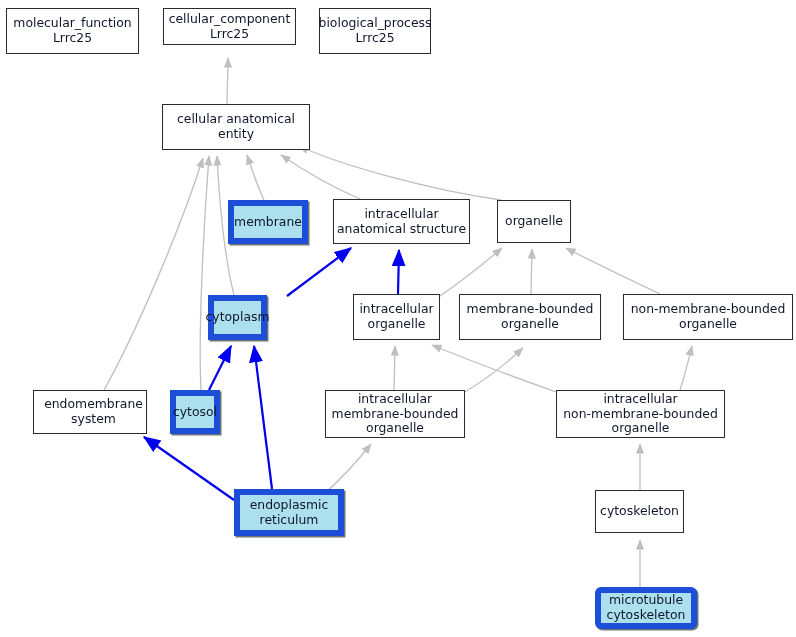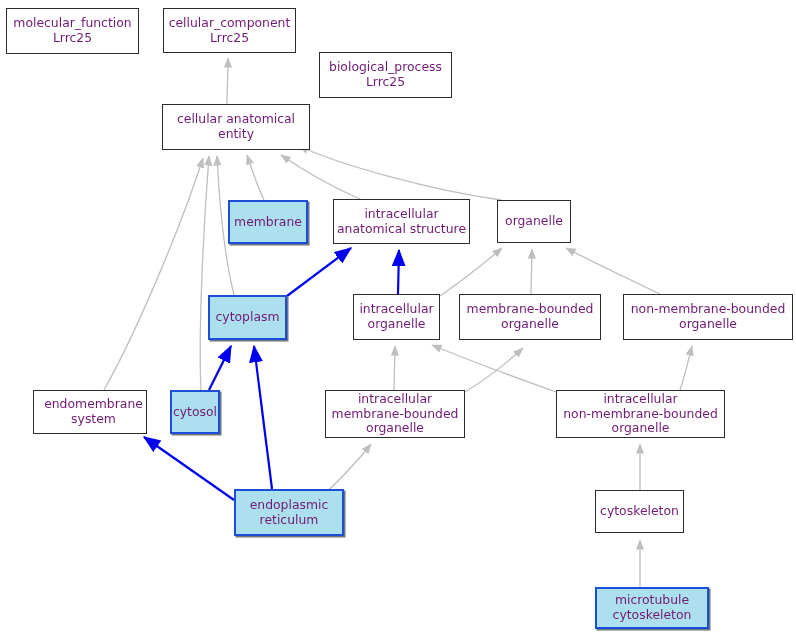--- a/index.html
+++ b/index.html
@@ -19,29 +19,29 @@
     position:absolute;
     box-sizing:border-box;
     display:flex;
     align-items:center;
     justify-content:center;
     text-align:center;
     background:#ffffff;
     border:1px solid #2b2b2b;
     font-size:12.4px;
     line-height:14.6px;
-    color:#701a75;
+    color:#0f172a;
     letter-spacing:0px;
     white-space:pre-line;
     padding:0 3px;
     z-index:3;
   }
   .node.filled{
     background:#ade0ee;
-    border:2px solid #1d4ed8;
+    border:6px solid #1d4ed8;
     box-shadow:1.5px 1.5px 0 0 #6f7679;
   }
   .node.root{
     border:1px solid #2b2b2b;
   }
 </style>
 </head>
 <body>
 
 <div id="canvas">
@@ -75,45 +75,45 @@
         <path d="M 556,392 C 500,372 456,355 432,345" fill="none" stroke="#bfbfbf" stroke-width="1.3" marker-end="url(#arrow-gray)"></path>
         <path d="M 680,390 C 685,375 689,358 692,346" fill="none" stroke="#bfbfbf" stroke-width="1.3" marker-end="url(#arrow-gray)"></path>
         <path d="M 320,498 C 340,480 360,458 371,444" fill="none" stroke="#bfbfbf" stroke-width="1.3" marker-end="url(#arrow-gray)"></path>
         <path d="M 640,490 L 640,444" fill="none" stroke="#bfbfbf" stroke-width="1.3" marker-end="url(#arrow-gray)"></path>
         <path d="M 640,587 L 640,540" fill="none" stroke="#bfbfbf" stroke-width="1.3" marker-end="url(#arrow-gray)"></path>
       </g>
   </svg>
   <div id="nodes">
       <div class="node root" style="left: 6px; top: 8px; width: 133px; height: 46px;">molecular_function
 Lrrc25</div>
-      <div class="node root" style="left: 163px; top: 8px; width: 133px; height: 45px;">cellular_component
+      <div class="node root" style="left: 163px; top: 8px; width: 133px; height: 37px;">cellular_component
 Lrrc25</div>
-      <div class="node root" style="left: 319px; top: 8px; width: 133px; height: 46px; margin-top: 44px;">biological_process
+      <div class="node root" style="left: 319px; top: 8px; width: 112px; height: 46px;">biological_process
 Lrrc25</div>
       <div class="node" style="left: 162px; top: 104px; width: 148px; height: 46px;">cellular anatomical
 entity</div>
       <div class="node filled" style="left: 228px; top: 200px; width: 80px; height: 44px;">membrane</div>
       <div class="node" style="left: 333px; top: 199px; width: 137px; height: 45px;">intracellular
 anatomical structure</div>
       <div class="node" style="left: 497px; top: 200px; width: 74px; height: 43px;">organelle</div>
-      <div class="node filled" style="left: 208px; top: 295px; width: 79px; height: 45px;">cytoplasm</div>
+      <div class="node filled" style="left: 208px; top: 295px; width: 59px; height: 45px;">cytoplasm</div>
       <div class="node" style="left: 353px; top: 294px; width: 87px; height: 46px;">intracellular
 organelle</div>
       <div class="node" style="left: 459px; top: 294px; width: 142px; height: 46px;">membrane-bounded
 organelle</div>
       <div class="node" style="left: 623px; top: 294px; width: 170px; height: 46px;">non-membrane-bounded
 organelle</div>
       <div class="node" style="left: 33px; top: 390px; width: 114px; height: 44px; padding-left: 10px;">endomembrane
 system</div>
       <div class="node filled" style="left: 170px; top: 390px; width: 50px; height: 44px;">cytosol</div>
       <div class="node" style="left: 325px; top: 390px; width: 140px; height: 48px;">intracellular
 membrane-bounded
 organelle</div>
       <div class="node" style="left: 556px; top: 390px; width: 169px; height: 48px;">intracellular
 non-membrane-bounded
 organelle</div>
       <div class="node filled" style="left: 234px; top: 489px; width: 110px; height: 47px;">endoplasmic
 reticulum</div>
       <div class="node" style="left: 595px; top: 490px; width: 89px; height: 43px;">cytoskeleton</div>
-      <div class="node filled" style="left: 595px; top: 587px; width: 114px; height: 42px;">microtubule
+      <div class="node filled" style="left: 595px; top: 587px; width: 102px; height: 42px; border-radius: 6px;">microtubule
 cytoskeleton</div>
     </div>
 </div>
 
 </body></html>

